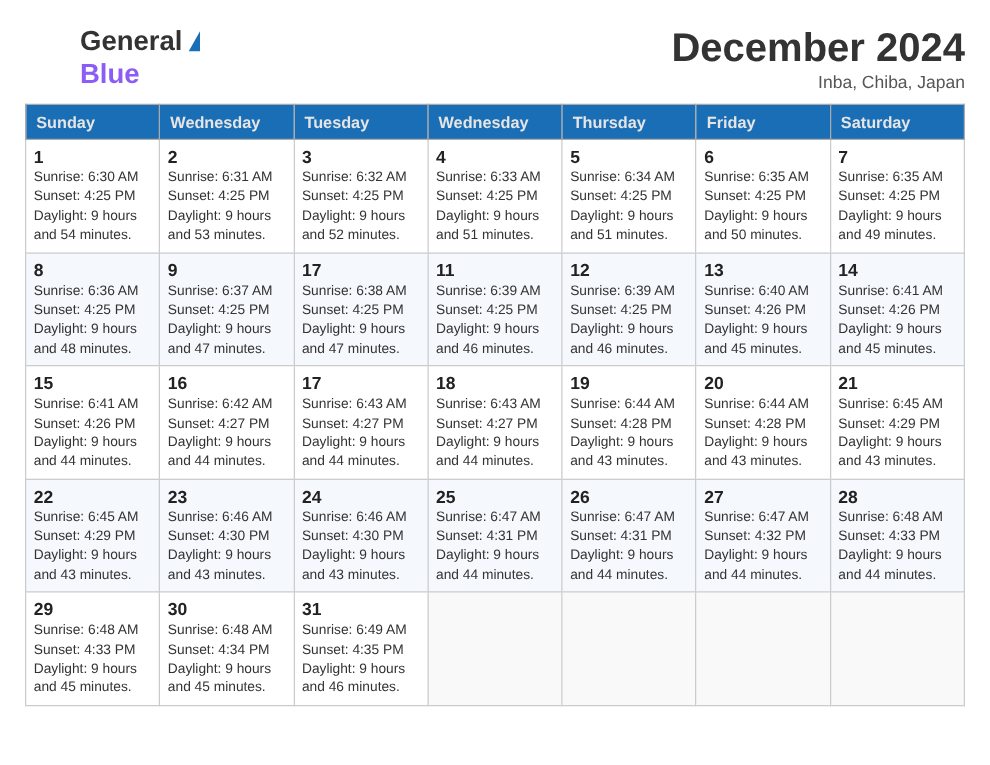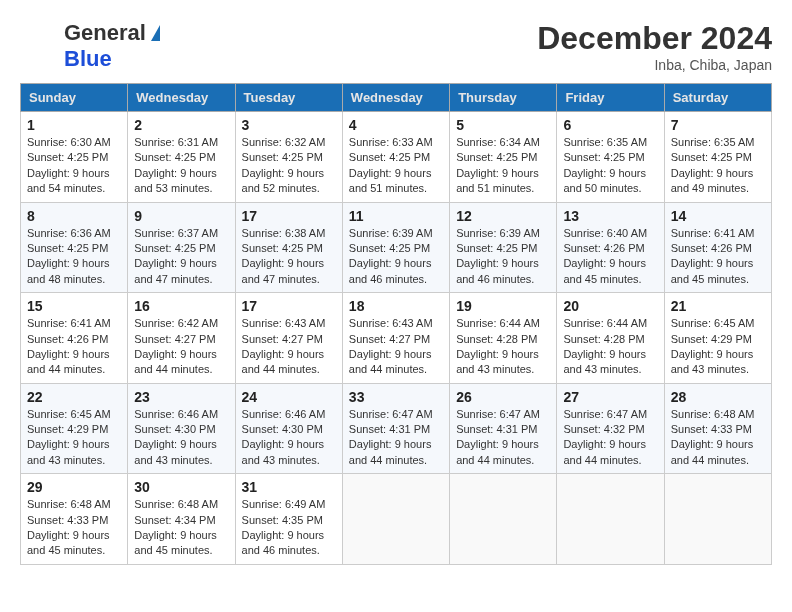--- a/index.html
+++ b/index.html
@@ -82,21 +82,21 @@
 </head>
 <body>
 
 <div class="header">
   <div class="logo">
     <div class="logo-wrapper">
       <span style="font-size:22px;font-weight:bold;color:#333;">General</span>
       <span style="display:inline-block;width:0;height:0;border-left:9px solid transparent;border-right:0px solid transparent;border-bottom:16px solid #1a6eb5;margin-left:1px;margin-bottom:0px;"></span>
     </div>
     <div>
-      <span style="font-size:22px;font-weight:bold;color:#1d4ed8;">Blue</span>
+      <span style="font-size:22px;font-weight:bold;color:#8b5cf6;">Blue</span>
     </div>
   </div>
   <div class="title-section">
     <div class="month-title">December 2024</div>
     <div class="location-title">Inba, Chiba, Japan</div>
   </div>
 </div>
 
 <table class="calendar">
   <thead>
@@ -208,21 +208,21 @@
         </td>
         <td>
           <span class="day-number">23</span>
           <div class="day-info">Sunrise: 6:46 AM<br>Sunset: 4:30 PM<br>Daylight: 9 hours and 43 minutes.</div>
         </td>
         <td>
           <span class="day-number">24</span>
           <div class="day-info">Sunrise: 6:46 AM<br>Sunset: 4:30 PM<br>Daylight: 9 hours and 43 minutes.</div>
         </td>
         <td>
-          <span class="day-number">33</span>
+          <span class="day-number">25</span>
           <div class="day-info">Sunrise: 6:47 AM<br>Sunset: 4:31 PM<br>Daylight: 9 hours and 44 minutes.</div>
         </td>
         <td>
           <span class="day-number">26</span>
           <div class="day-info">Sunrise: 6:47 AM<br>Sunset: 4:31 PM<br>Daylight: 9 hours and 44 minutes.</div>
         </td>
         <td>
           <span class="day-number">27</span>
           <div class="day-info">Sunrise: 6:47 AM<br>Sunset: 4:32 PM<br>Daylight: 9 hours and 44 minutes.</div>
         </td>

